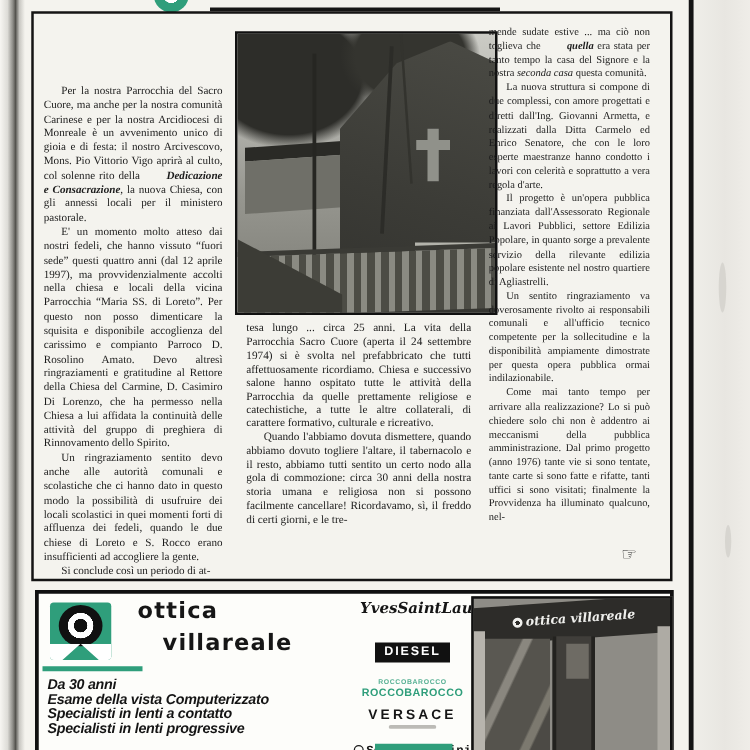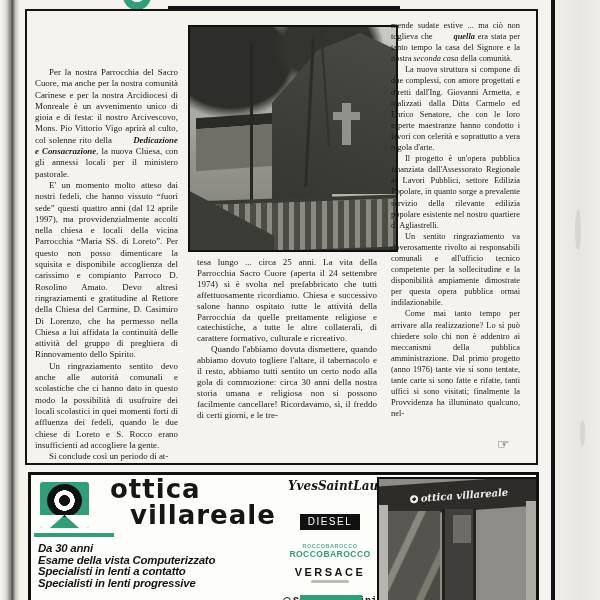--- a/index.html
+++ b/index.html
@@ -58,32 +58,32 @@
     clip-path:polygon(0 18%, 100% 78%, 100% 100%, 0 100%); }
 
   
   .ad-box { position:absolute; left:28px; top:472px; width:511px; height:140px; border:3px solid #101010; background:#fdfdfa; }
   .ad-logo { position:absolute; left:40px; top:482px; width:49px; height:46px; background:#2f9e7b; border-radius:3px; overflow:hidden; }
   .ad-logo .disc { position:absolute; left:7px; top:2px; width:35px; height:33px; border-radius:50%;
     background:radial-gradient(circle at 50% 50%, #111 0 22%, #fff 23% 42%, #111 43% 100%); }
   .ad-logo .vnotch { position:absolute; left:0; bottom:-1px; width:100%; height:14px; background:#ffffff;
     clip-path:polygon(0 0, 18% 0, 50% 100%, 82% 0, 100% 0, 100% 100%, 0 100%); transform:scaleY(-1); }
   .ad-name { position:absolute; left:110px; top:476px; font-family:"DejaVu Sans", sans-serif;
-    font-weight:bold; font-size:26px; line-height:26px; letter-spacing:1px; color:#161616; }
+    font-weight:bold; font-size:18px; line-height:26px; letter-spacing:1px; color:#161616; }
   .ad-name .l2 { margin-left:20px; }
   .ad-green-rule { position:absolute; left:34px; top:533px; width:80px; height:4px; background:#2f9e7b; }
   .ad-tagline { position:absolute; left:38px; top:543px; width:282px; font-family:"Liberation Sans", sans-serif;
     font-weight:bold; font-style:italic; font-size:11.4px; line-height:11.7px; color:#141414; letter-spacing:-0.2px; }
 
   .brand { position:absolute; text-align:center; color:#151515; font-family:"Liberation Sans", sans-serif; }
   .brand .sub { height:2.5px; background:#9a9892; opacity:.65; border-radius:2px; margin:2px auto 0; }
   .b-ysl { left:288px; top:479px; width:84px; font-family:"DejaVu Serif", serif; font-style:italic;
            font-weight:bold; font-size:12px; }
   .b-versus { left:285px; top:493px; width:90px; font-weight:bold; font-size:13px; letter-spacing:2px; }
-  .b-diesel { left:300px; top:514px; width:60px; background:#111; color:#fff; font-weight:normal;
+  .b-diesel { left:300px; top:514px; width:60px; background:#111; color:#fff; font-weight:bold;
               font-size:10px; letter-spacing:1.5px; padding:2px 0 3px; }
   .b-rocco { left:282px; top:543px; width:96px; color:#2f9e7b; font-weight:bold; }
   .b-rocco .small { font-size:5.5px; letter-spacing:.5px; opacity:.8; }
   .b-rocco .big { font-size:8.6px; letter-spacing:.4px; }
   .b-versace { left:287px; top:566px; width:86px; font-size:11px; letter-spacing:2.5px; font-weight:600; }
   .b-tacchini { left:278px; top:596px; width:104px; font-family:Liberation Mono, monospace;
                 font-weight:bold; font-size:10px; }
   .b-tacchini .ring { display:inline-block; width:8px; height:8px; border:1.5px solid #1c1c1c;
                 border-radius:50%; vertical-align:-1px; margin-right:2px; }
   .ad-green-bar { position:absolute; left:300px; top:595px; width:62px; height:14px; background:#2f9e7b; }
@@ -145,21 +145,21 @@
     <p>Un ringraziamento sentito devo anche alle autorità comunali e scolastiche che ci hanno dato in questo modo la possibilità di usufruire dei locali scolastici in quei momenti forti di affluenza dei fedeli, quando le due chiese di Loreto e S. Rocco erano insufficienti ad accogliere la gente.</p>
     <p>Si conclude così un periodo di at-</p>
   </div>
 
   <div class="col col2">
     <p class="cont">tesa lungo ... circa 25 anni. La vita della Parrocchia Sacro Cuore (aperta il 24 settembre 1974) si è svolta nel prefabbricato che tutti affettuosamente ricordiamo. Chiesa e successivo salone hanno ospitato tutte le attività della Parrocchia da quelle prettamente religiose e catechistiche, a tutte le altre collaterali, di carattere formativo, culturale e ricreativo.</p>
     <p>Quando l'abbiamo dovuta dismettere, quando abbiamo dovuto togliere l'altare, il tabernacolo e il resto, abbiamo tutti sentito un certo nodo alla gola di commozione: circa 30 anni della nostra storia umana e religiosa non si possono facilmente cancellare! Ricordavamo, sì, il freddo di certi giorni, e le tre-</p>
   </div>
 
   <div class="col col3">
-    <p class="cont"><span>mende sudate estive ... ma ciò non toglieva che </span><span class="bi">quella</span><span> era stata per tanto tempo la casa del Signore e la nostra </span><span class="it">seconda casa</span><span> della comunità.</span></p>
+    <p class="cont"><span>mende sudate estive ... ma ciò non toglieva che </span><span class="bi">quella</span><span> era stata per tanto tempo la casa del Signore e la nostra </span><span class="it">seconda casa</span><span> questa comunità.</span></p>
     <p>La nuova struttura si compone di due complessi, con amore progettati e diretti dall'Ing. Giovanni Armetta, e realizzati dalla Ditta Carmelo ed Enrico Senatore, che con le loro esperte maestranze hanno condotto i lavori con celerità e soprattutto a vera regola d'arte.</p>
     <p>Il progetto è un'opera pubblica finanziata dall'Assessorato Regionale ai Lavori Pubblici, settore Edilizia Popolare, in quanto sorge a prevalente servizio della rilevante edilizia popolare esistente nel nostro quartiere di Agliastrelli.</p>
     <p>Un sentito ringraziamento va doverosamente rivolto ai responsabili comunali e all'ufficio tecnico competente per la sollecitudine e la disponibilità ampiamente dimostrate per questa opera pubblica ormai indilazionabile.</p>
     <p>Come mai tanto tempo per arrivare alla realizzazione? Lo si può chiedere solo chi non è addentro ai meccanismi della pubblica amministrazione. Dal primo progetto (anno 1976) tante vie si sono tentate, tante carte si sono fatte e rifatte, tanti uffici si sono visitati; finalmente la Provvidenza ha illuminato qualcuno, nel-</p>
   </div>
 
   <div class="hand">☞</div>
 
   <div class="ad-box"></div>
 

